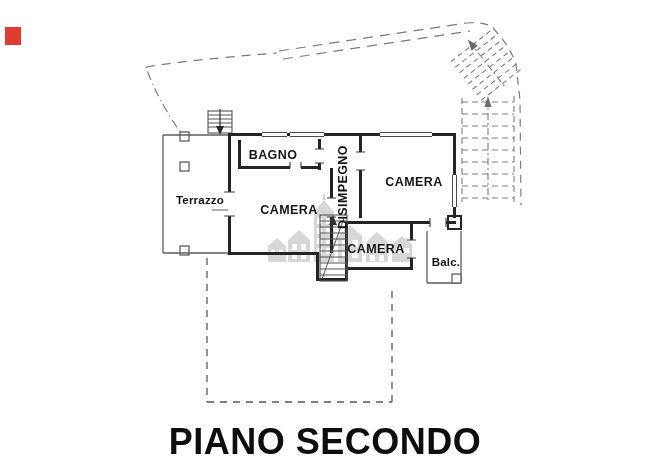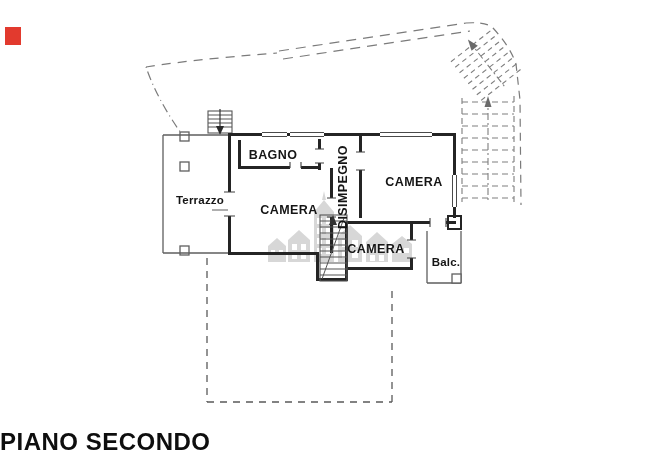--- a/index.html
+++ b/index.html
@@ -9,21 +9,21 @@
   }
   .stage svg{position:absolute;left:0;top:0;}
   .plan-label{
     font-family:"Liberation Sans", sans-serif;
     font-weight:bold;fill:#151515;
   }
   .lbl-12{font-size:12.5px;letter-spacing:.4px;}
   .lbl-11{font-size:11.5px;letter-spacing:.2px;}
   .floor-title{
     position:absolute;left:0;right:0;top:421px;height:42px;
-    font-size:24px;font-weight:bold;color:#0e0e0e;
+    text-align:center;font-size:36px;font-weight:bold;color:#0e0e0e;
     letter-spacing:.5px;line-height:42px;
   }
 </style>
 </head>
 <body>
 
 <div class="stage">
 
   <svg width="650" height="463" viewBox="0 0 650 463">
 

